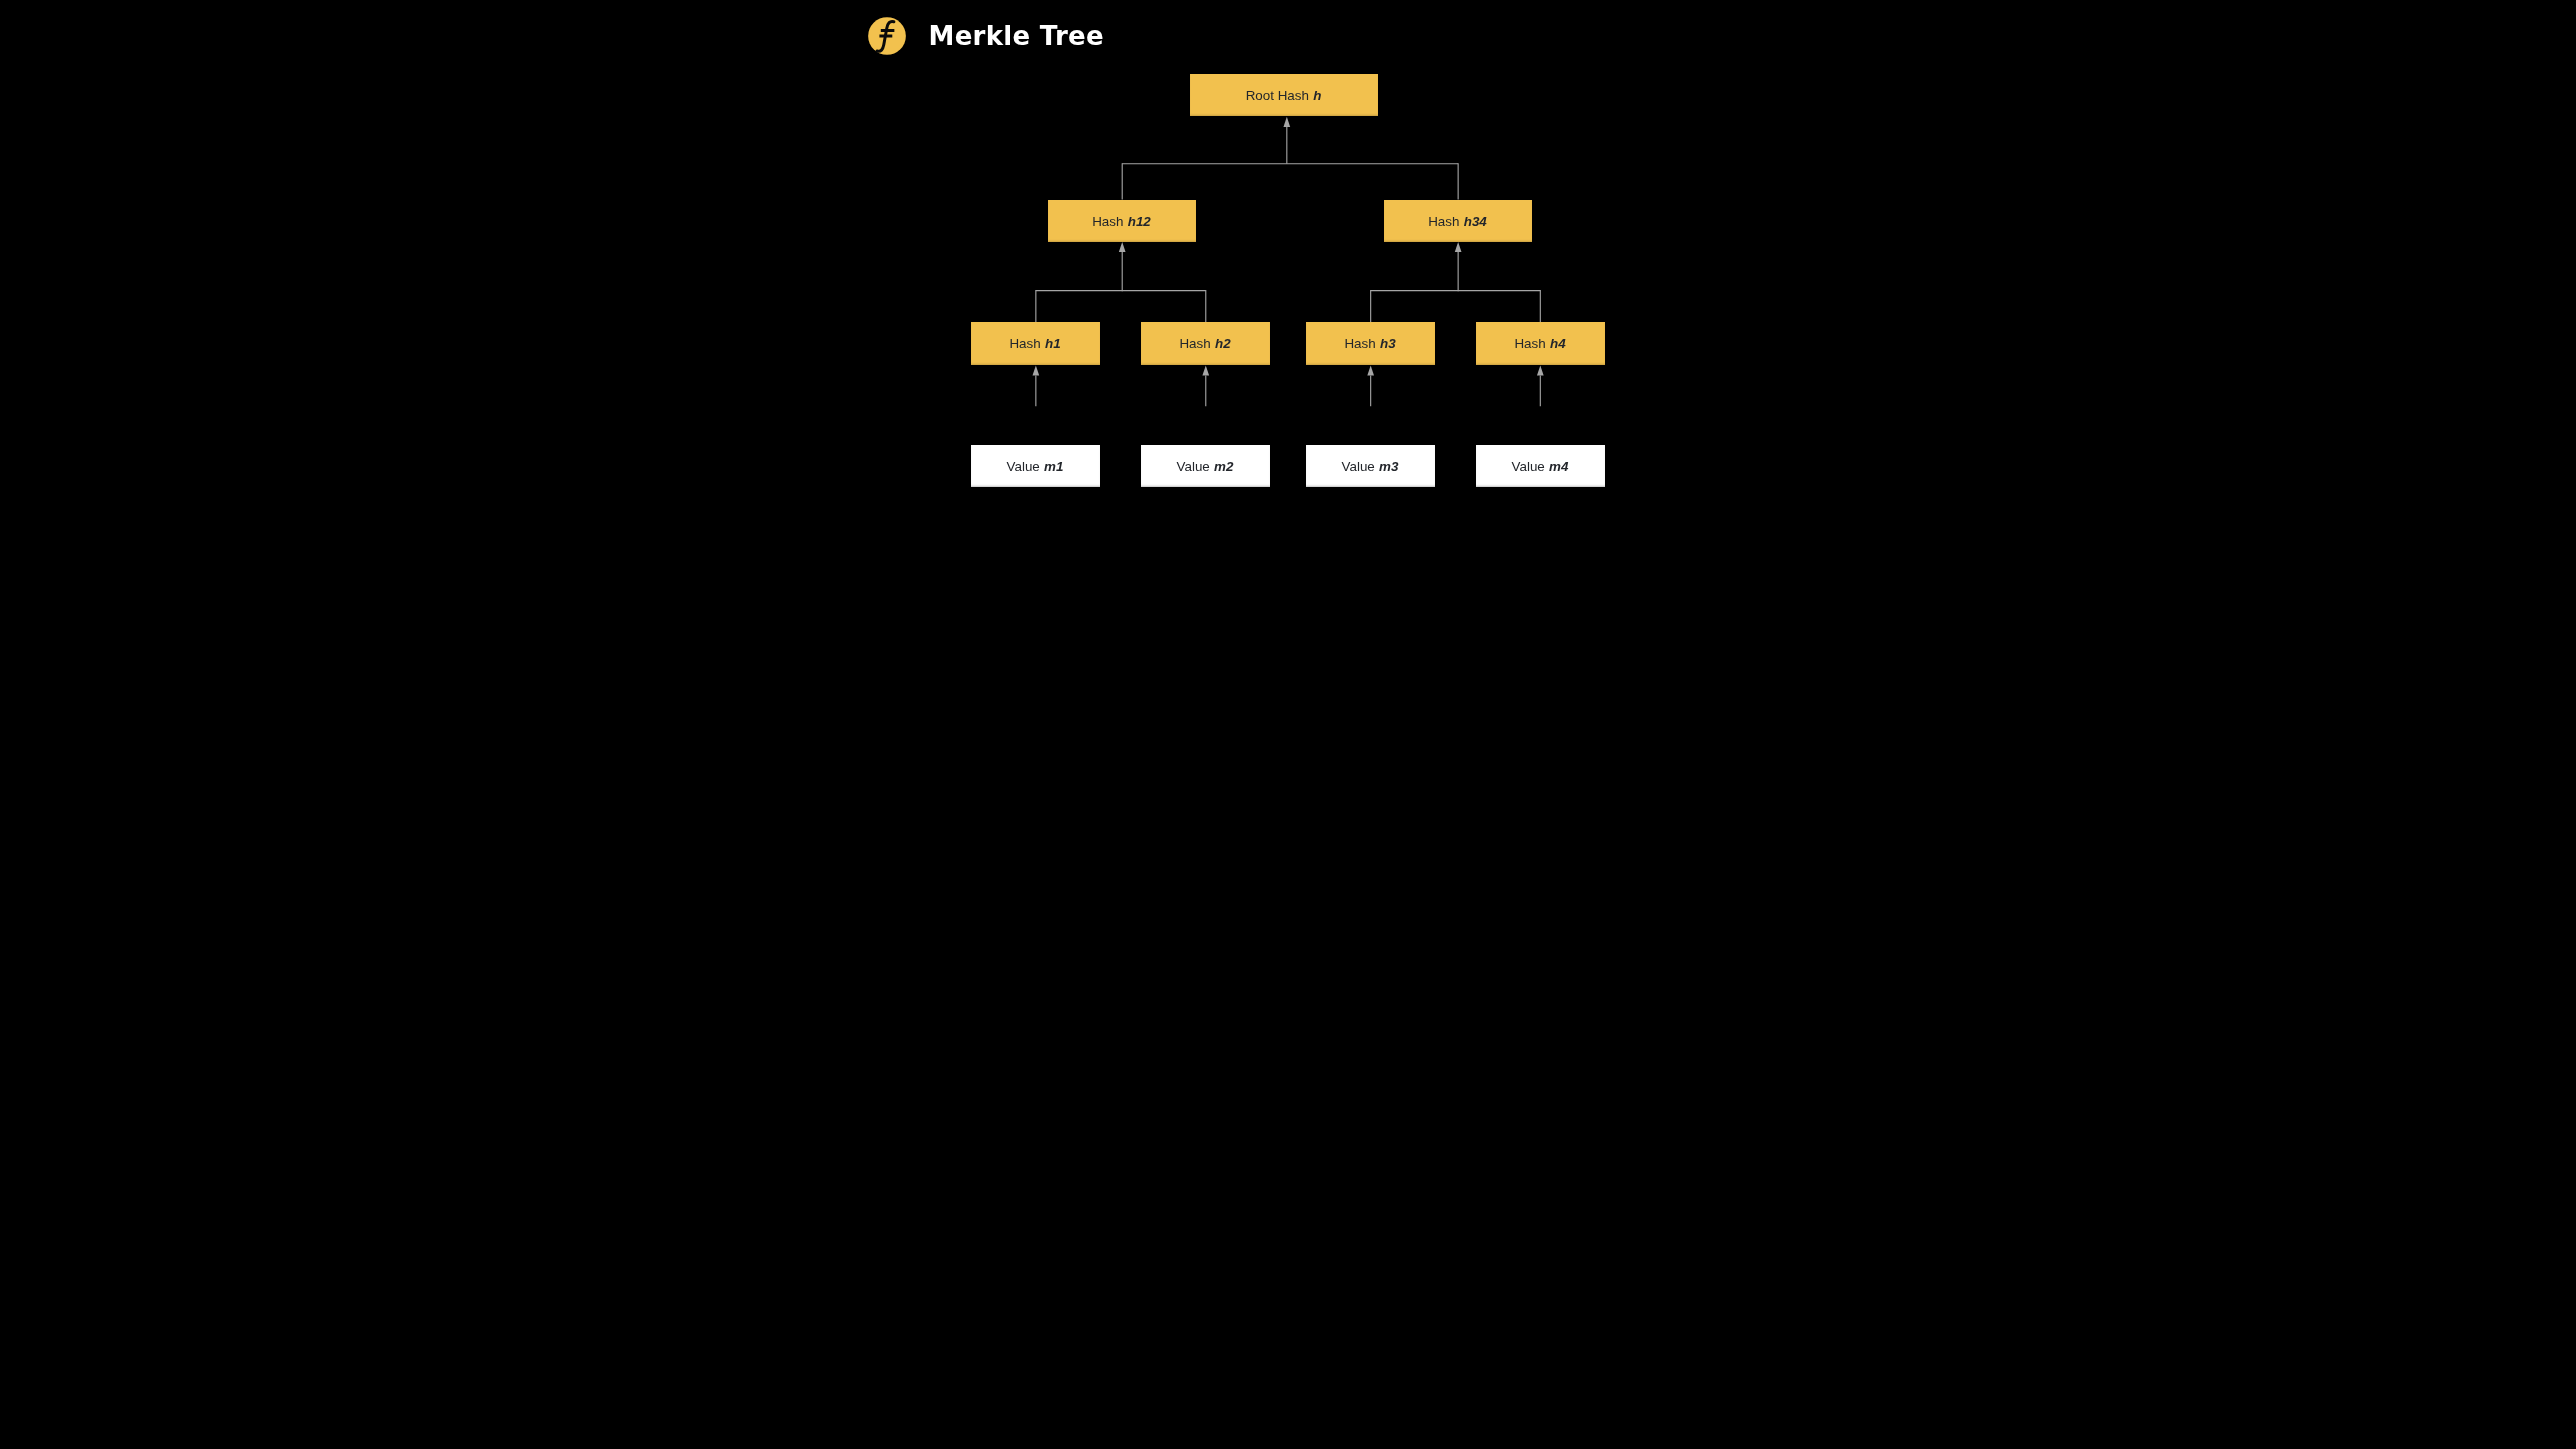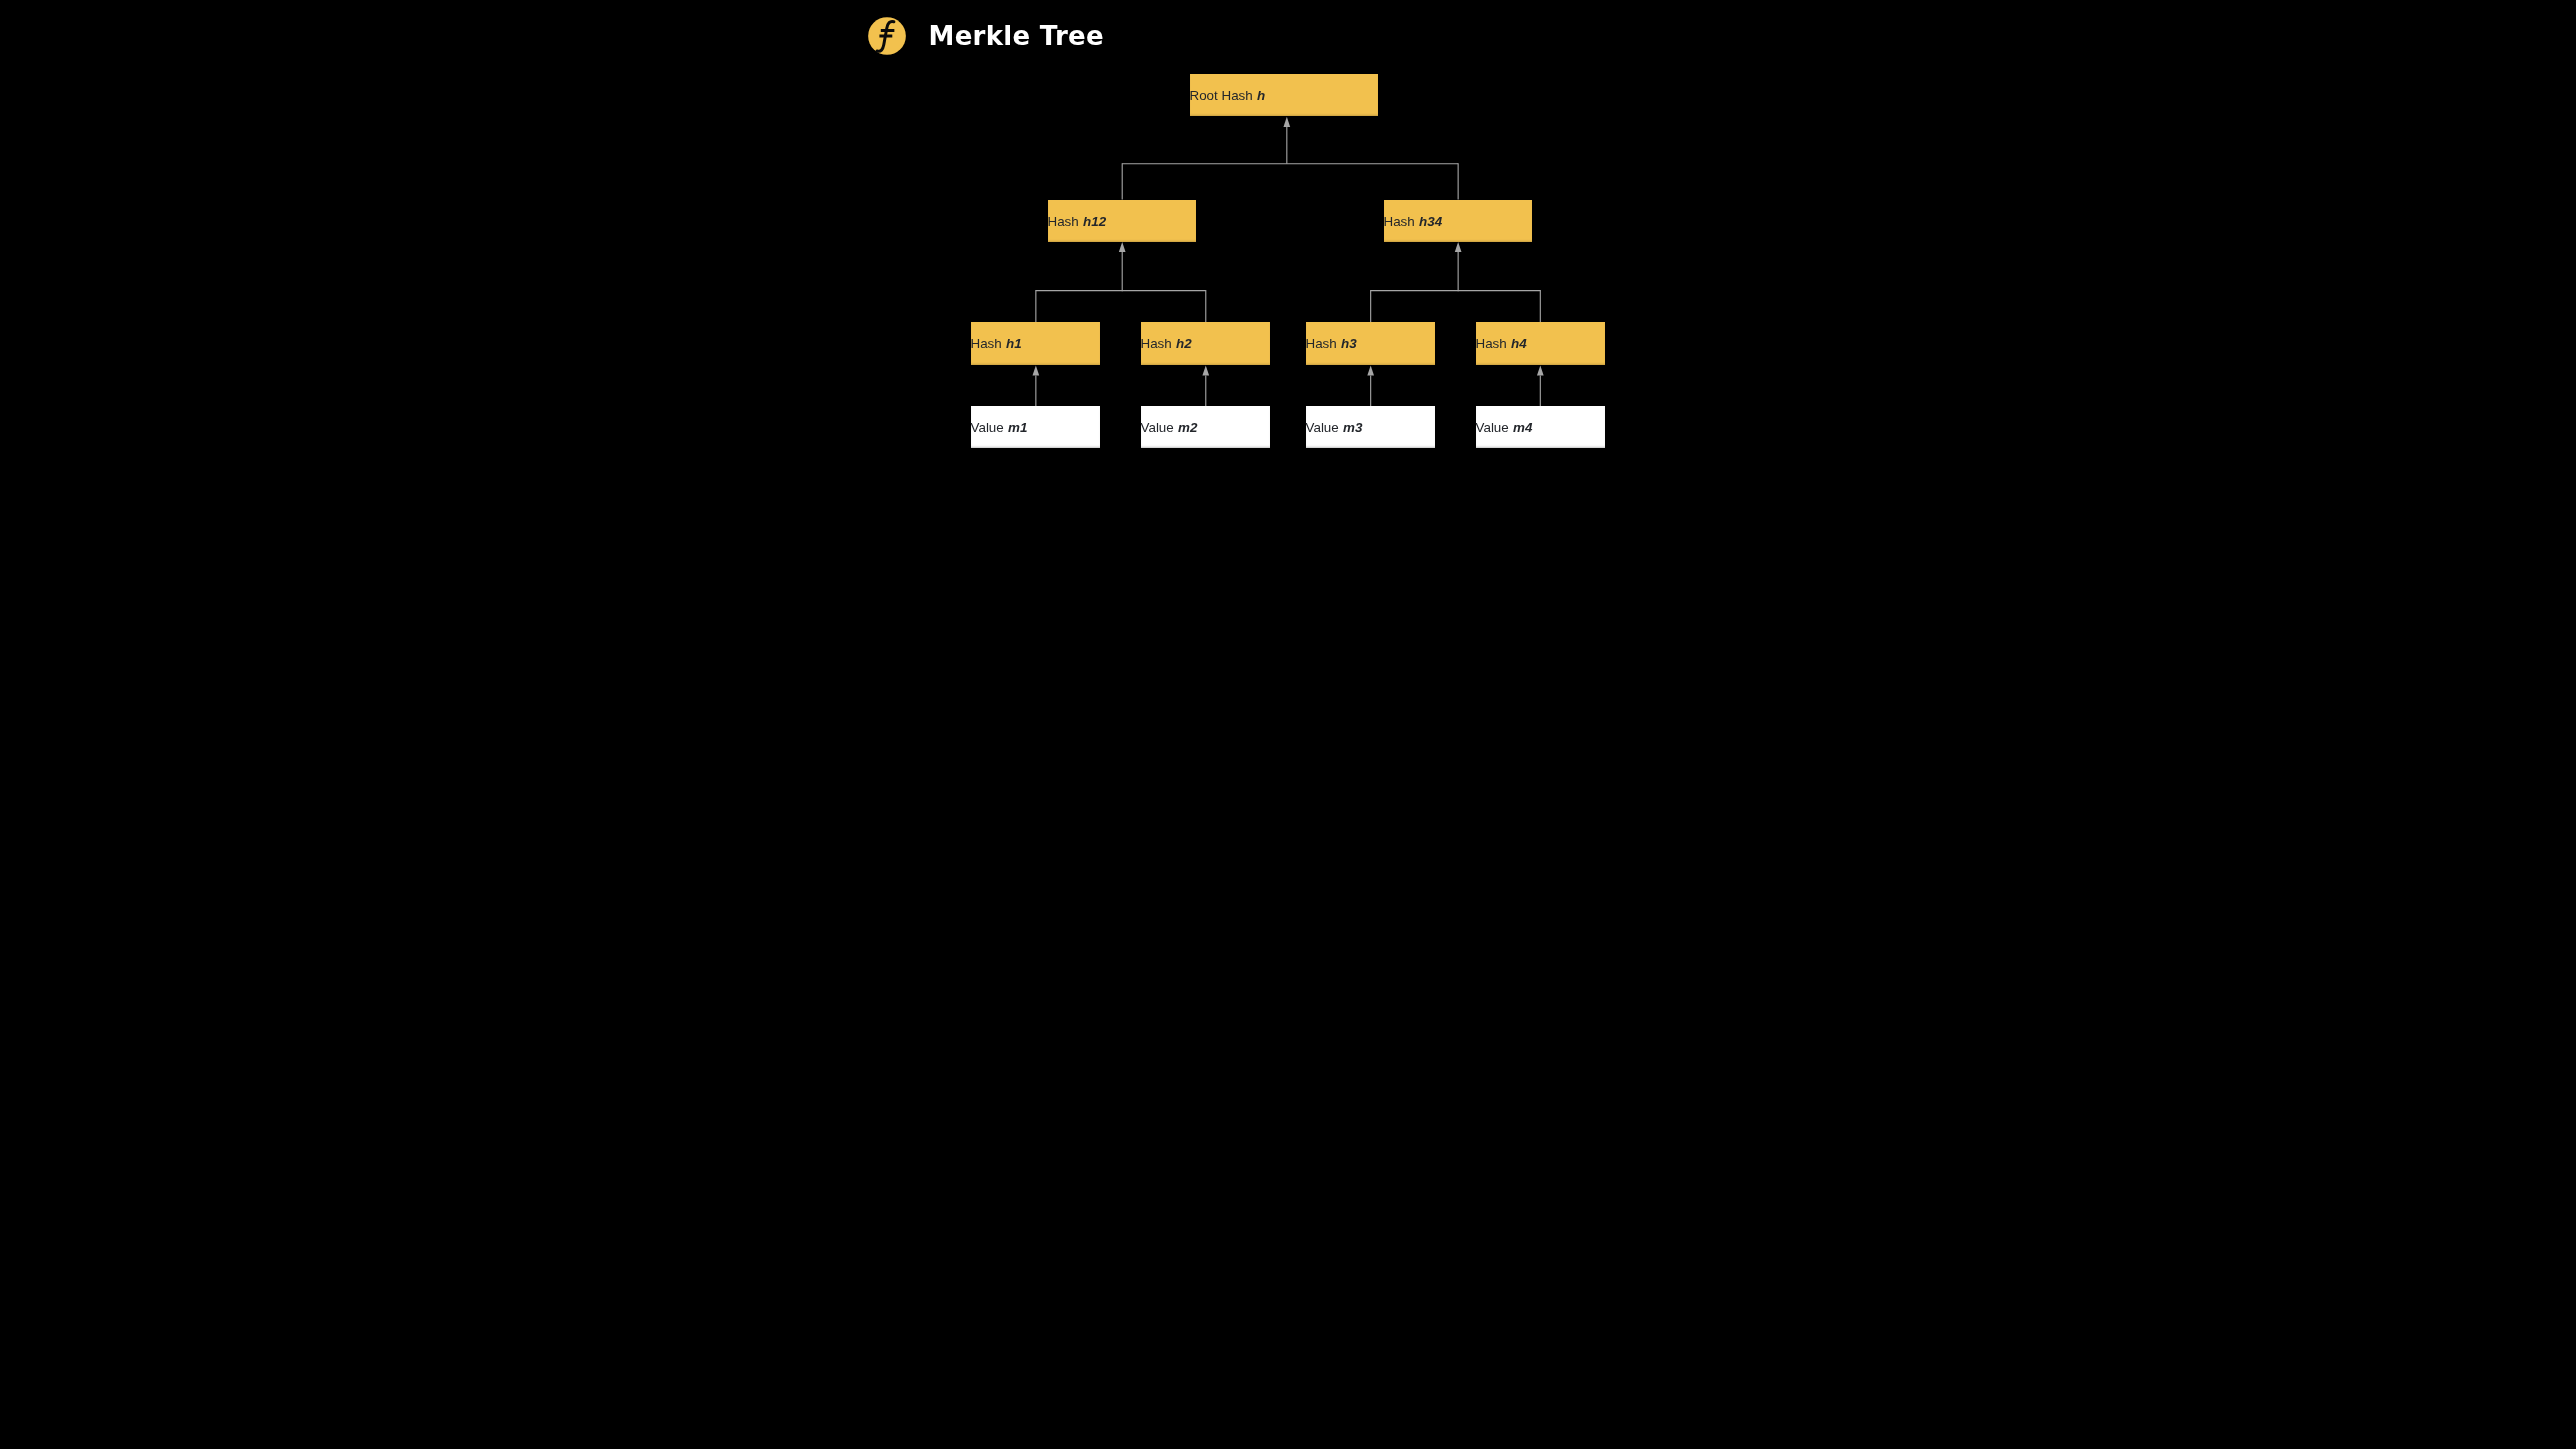--- a/index.html
+++ b/index.html
@@ -61,31 +61,33 @@
   .ahead{
     fill:var(--connector-gray);
     stroke:none;
   }
 
   
   .node{
     position:absolute;
     display:flex;
     align-items:center;
+    justify-content:center;
     font-size:13.4px;
     color:var(--text-dark);
     white-space:nowrap;
   }
   .node.yellow{
     background:var(--box-yellow);
     box-shadow:inset 0 -2.2px 2.2px -1.1px rgba(0,0,0,0.18);
   }
   .node.white{
     background:var(--box-white);
     box-shadow:inset 0 -2.2px 2.2px -1.1px rgba(0,0,0,0.25);
+    margin-top:39px;
   }
   .node .em{
     font-style:italic;
     font-weight:700;
     margin-left:0.32em;
   }
 
   #root{left:340px; top:74px; width:188px; height:42px;}
   #h12 {left:198px; top:200px; width:148px; height:42px;}
   #h34 {left:534px; top:200px; width:148px; height:42px;}

